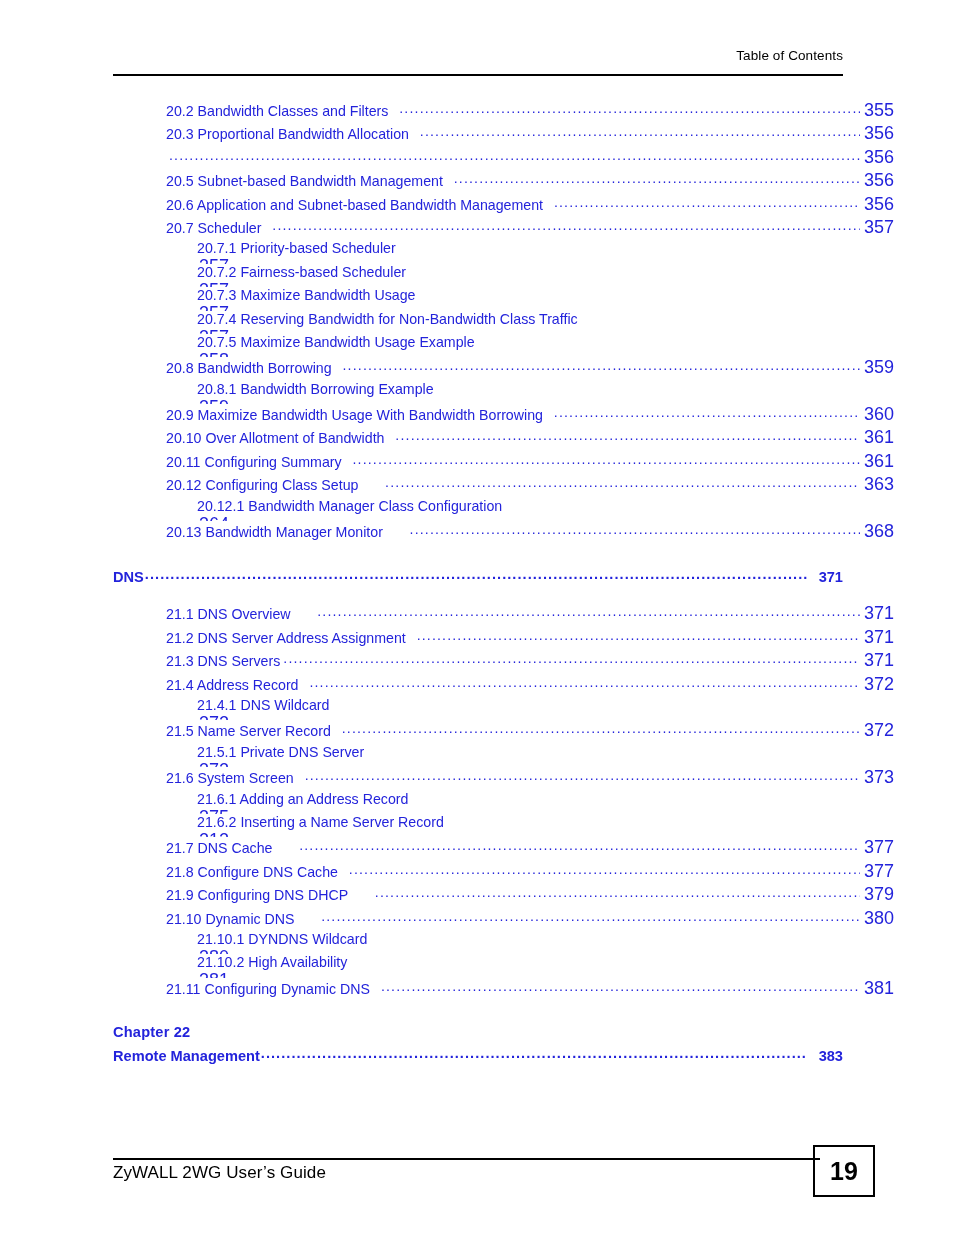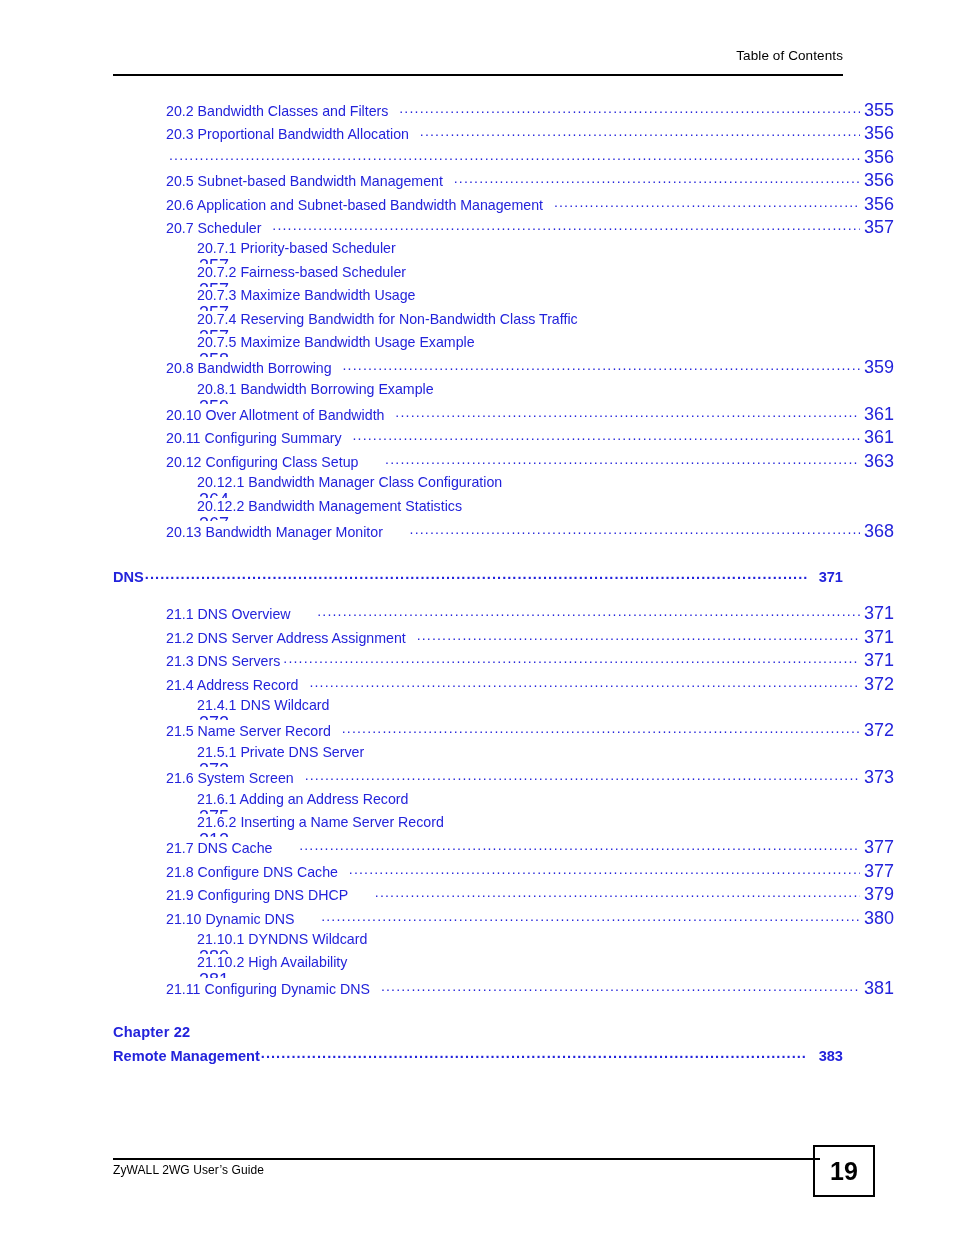--- a/index.html
+++ b/index.html
@@ -154,21 +154,21 @@
     left: 113px;
     top: 1158px;
     width: 707px;
     height: 0;
     border-top: 2px solid #000000;
   }
   .footer-text {
     position: absolute;
     left: 113px;
     top: 1163px;
-    font-size: 12px;
+    font-size: 17px;
     color: #000000;
     letter-spacing: 0.1px;
   }
   .page-box {
     position: absolute;
     left: 813px;
     top: 1145px;
     width: 58px;
     height: 48px;
     border: 2.5px solid #000000;
@@ -248,43 +248,43 @@
           <span class="title gap">20.8 Bandwidth Borrowing</span>
           <span class="leader"></span>
           <span class="pageno">359</span>
         </div>
         <div class="entry lvl2">
           <span class="title gap">20.8.1 Bandwidth Borrowing Example</span>
           <span class="leader"></span>
           <span class="pageno">359</span>
         </div>
         <div class="entry lvl1">
+          <span class="title gap">20.9 Maximize Bandwidth Usage With Bandwidth Borrowing</span>
+          <span class="leader"></span>
+          <span class="pageno">360</span>
+        </div>
+        <div class="entry lvl1">
           <span class="title gap">20.10 Over Allotment of Bandwidth</span>
           <span class="leader"></span>
           <span class="pageno">361</span>
         </div>
         <div class="entry lvl1">
           <span class="title gap">20.11 Configuring Summary</span>
           <span class="leader"></span>
           <span class="pageno">361</span>
         </div>
         <div class="entry lvl1">
           <span class="title gap2">20.12 Configuring Class Setup</span>
           <span class="leader"></span>
           <span class="pageno">363</span>
         </div>
         <div class="entry lvl2">
           <span class="title gap2">20.12.1 Bandwidth Manager Class Configuration</span>
           <span class="leader"></span>
           <span class="pageno">364</span>
-        </div>
-        <div class="entry lvl2">
-          <span class="title gap2">20.12.2 Bandwidth Management Statistics</span>
-          <span class="leader"></span>
-          <span class="pageno">367</span>
         </div>
         <div class="entry lvl1">
           <span class="title gap2">20.13 Bandwidth Manager Monitor</span>
           <span class="leader"></span>
           <span class="pageno">368</span>
         </div>
       </div>
 
     <div class="spacer-lg"></div>
 

